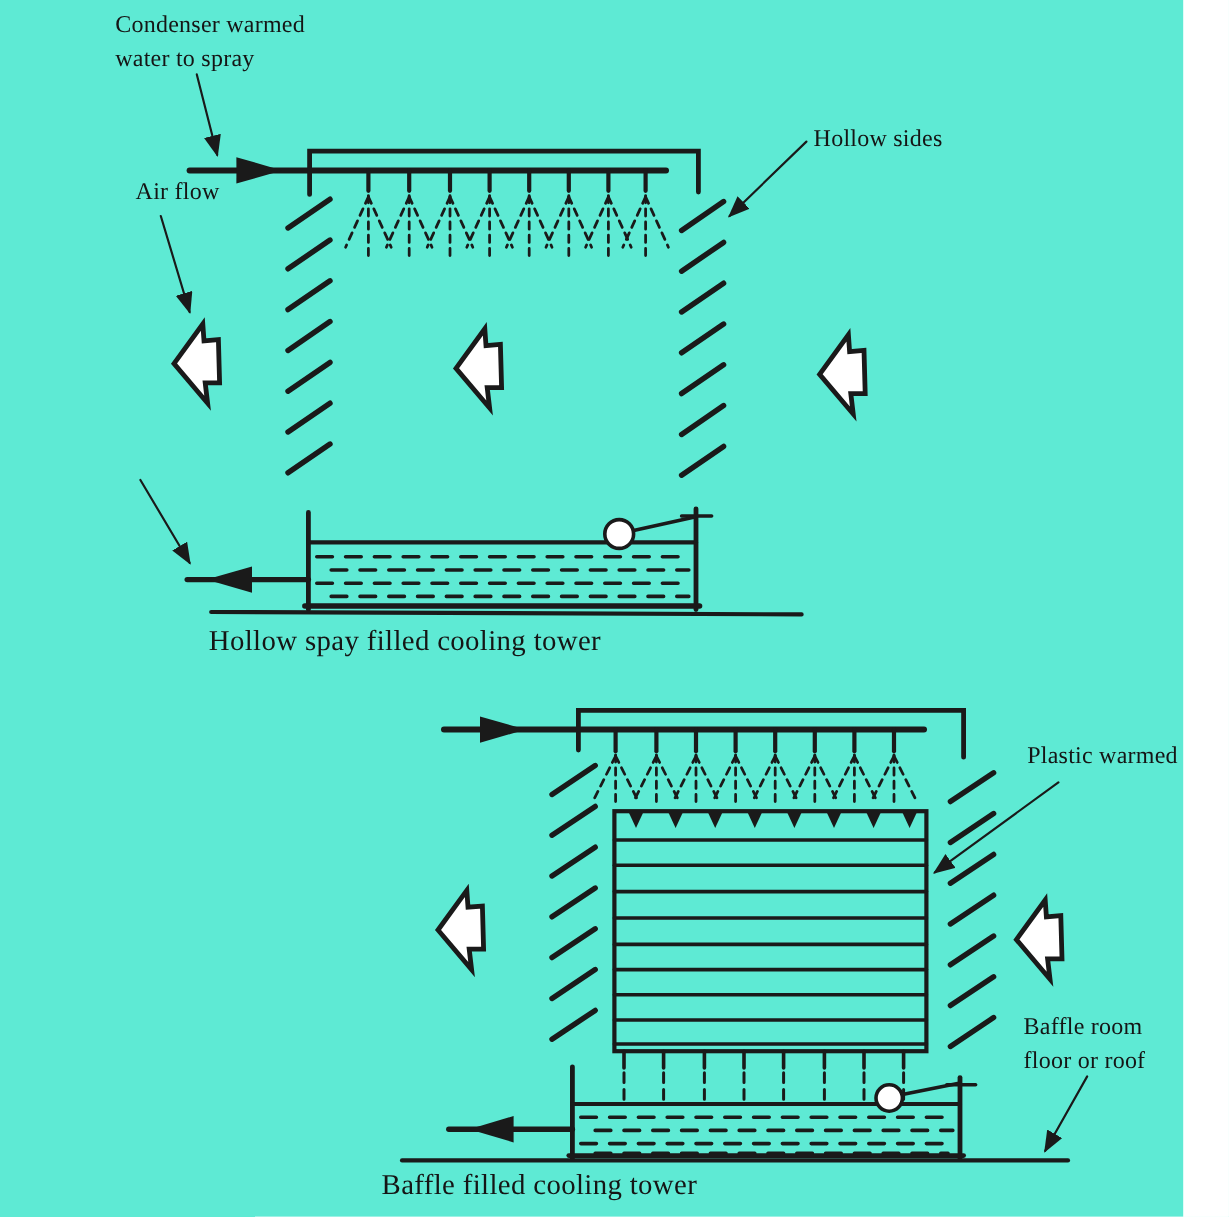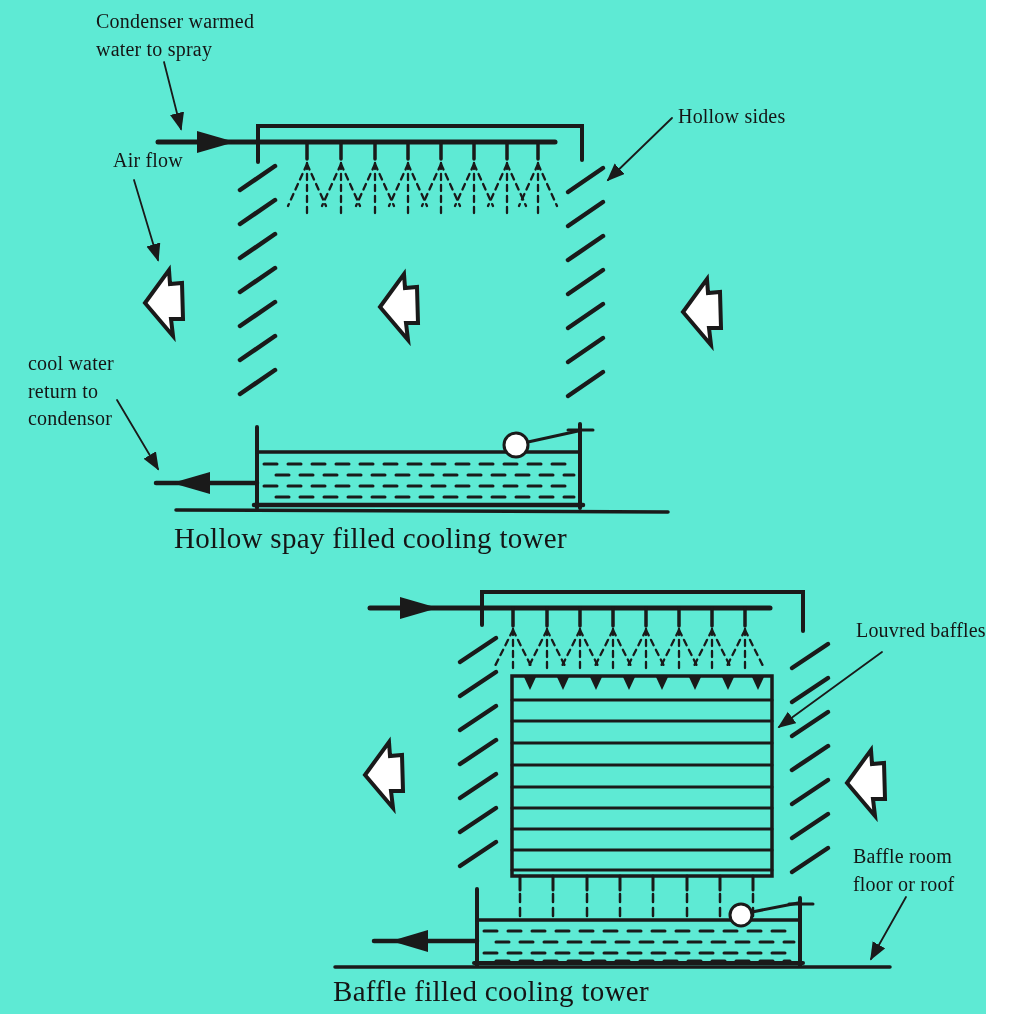--- a/index.html
+++ b/index.html
@@ -6,21 +6,21 @@
   .stage{
     position:relative;width:986px;height:1014px;background:#5eead4;
     font-family:Liberation Serif, serif;overflow:hidden;
   }
   .stage svg{position:absolute;left:0;top:0;}
   .lbl{
     position:absolute;color:#151515;font-size:20px;line-height:1.38;
     white-space:pre-line;letter-spacing:.2px;
   }
   .cap{
-    position:absolute;color:#151515;font-size:29px;letter-spacing:.3px;
+    position:absolute;color:#151515;font-size:24px;letter-spacing:.3px;
     white-space:nowrap;
   }
 </style>
 </head>
 <body>
 
 <div class="stage">
 
 <svg width="1024" height="1014" viewBox="0 0 1024 1014" stroke="#1a1a1a" fill="none" stroke-linecap="round">
   <defs>
@@ -305,23 +305,20 @@
     </g>
 
     <line x1="335" y1="967" x2="890" y2="967" stroke-width="3.5"></line>
   </g>
 </svg>
 
 <div class="lbl" style="left:96px;top:8px;">Condenser warmed
 water to spray</div>
 <div class="lbl" style="left:95px;top:147px;margin-left:18px;">Air flow</div>
 <div class="lbl" style="left:678px;top:103px;">Hollow sides</div>
-<div class="lbl" style="left:28px;top:350px;">cool water
-return to
- condensor</div>
 <div class="cap" style="left:174px;top:522px;">Hollow spay filled cooling tower</div>
 
-<div class="lbl" style="left:856px;top:617px;">Louvred baffles</div>
+<div class="lbl" style="left:856px;top:617px;">Plastic warmed</div>
 <div class="lbl" style="left:853px;top:843px;">Baffle room
 floor or roof</div>
-<div class="cap" style="left:333px;top:975px;">Baffle filled cooling tower</div>
+<div class="cap" style="left:318px;top:975px;">Baffle filled cooling tower</div>
 
 </div>
 
 </body></html>

